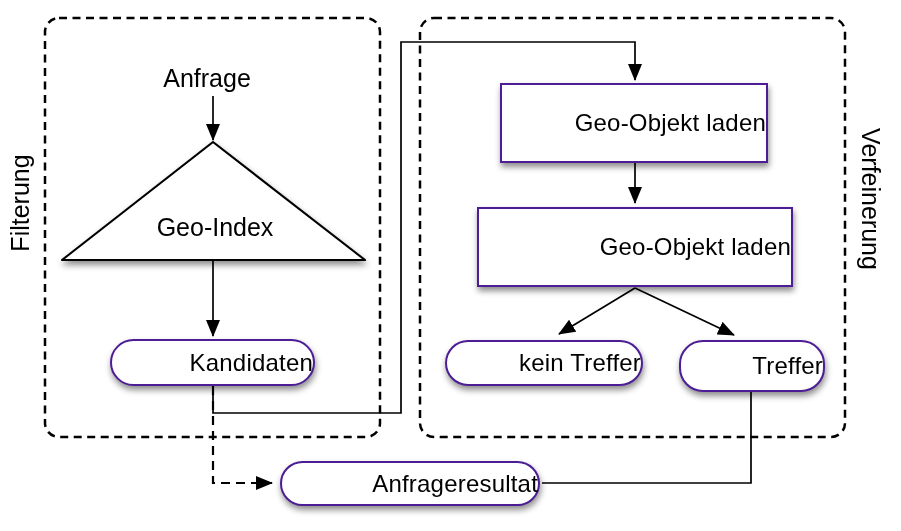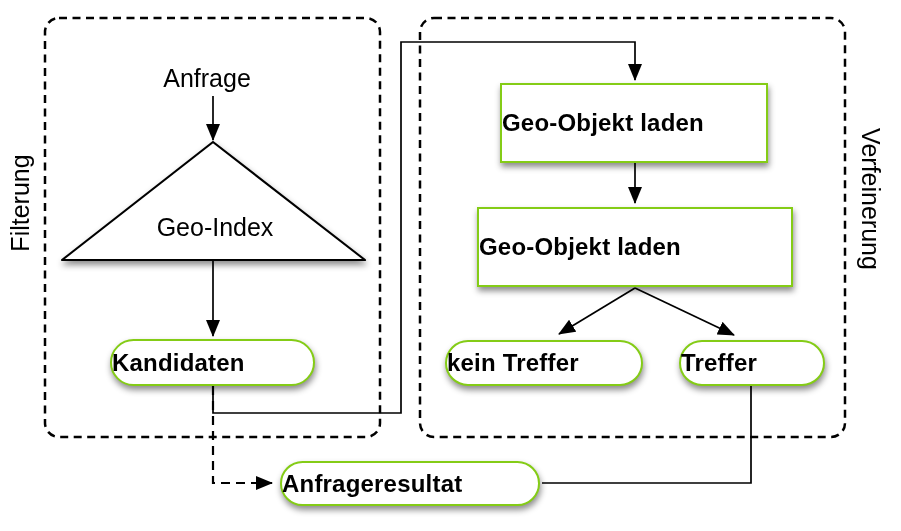--- a/index.html
+++ b/index.html
@@ -18,26 +18,26 @@
   }
   .diagram svg.wires {
     position: absolute;
     left: 0;
     top: 0;
   }
   .node {
     position: absolute;
     display: flex;
     align-items: center;
-    justify-content: flex-start;
+    justify-content: flex-end;
     background: #ffffff;
-    border: 2px solid #84cc16;
+    border: 2px solid #4c1d95;
     box-shadow: 1px 4px 6px rgba(0,0,0,0.45);
     font-size: 24px;
-    font-weight: 700;
+    font-weight: 400;
     letter-spacing: 0.2px;
     white-space: nowrap;
     box-sizing: border-box;
   }
   .node.pill { border-radius: 24px; }
   .free-label {
     position: absolute;
     display: flex;
     align-items: center;
     justify-content: center;
@@ -55,21 +55,21 @@
     white-space: nowrap;
   }
   .rot-ccw { transform: rotate(-90deg); }
   .rot-cw  { transform: rotate(90deg); }
 
   
   #node-box1 { left: 500px; top: 83px;  width: 268px; height: 80px; }
   #node-box2 { left: 477px; top: 207px; width: 316px; height: 80px; }
   #node-kandidaten      { left: 110px; top: 339px; width: 205px; height: 47px; }
   #node-kein-treffer    { left: 445px; top: 340px; width: 198px; height: 46px; }
-  #node-treffer         { left: 679px; top: 340px; width: 146px; height: 46px; }
+  #node-treffer         { left: 679px; top: 340px; width: 146px; height: 52px; }
   #node-anfrageresultat { left: 280px; top: 461px; width: 260px; height: 45px; }
   #label-anfrage   { left: 127px; top: 62px;  width: 160px; height: 32px; }
   #label-geo-index { left: 130px; top: 211px; width: 170px; height: 32px; }
   #label-filterung    { left: -60px; top: 187px; width: 160px; height: 32px; }
   #label-verfeinerung { left: 778px; top: 183px; width: 185px; height: 32px; }
 </style>
 </head>
 <body>
 
 <div class="diagram">

